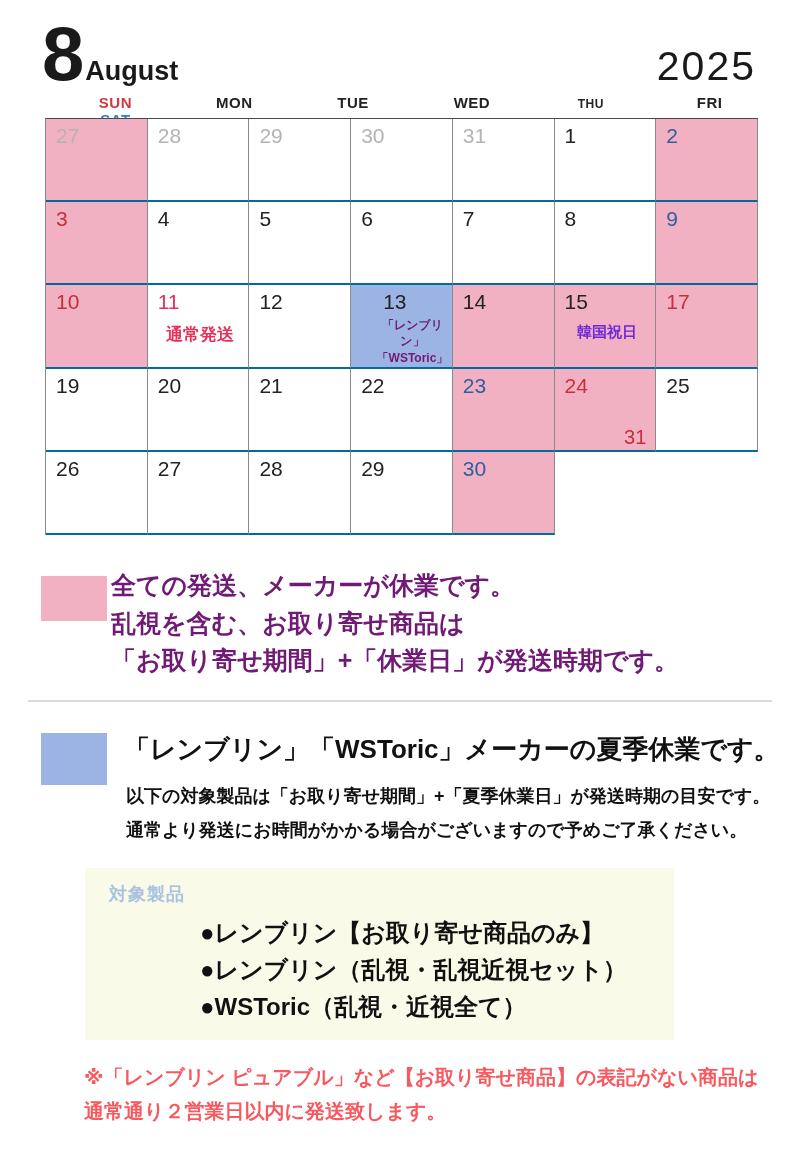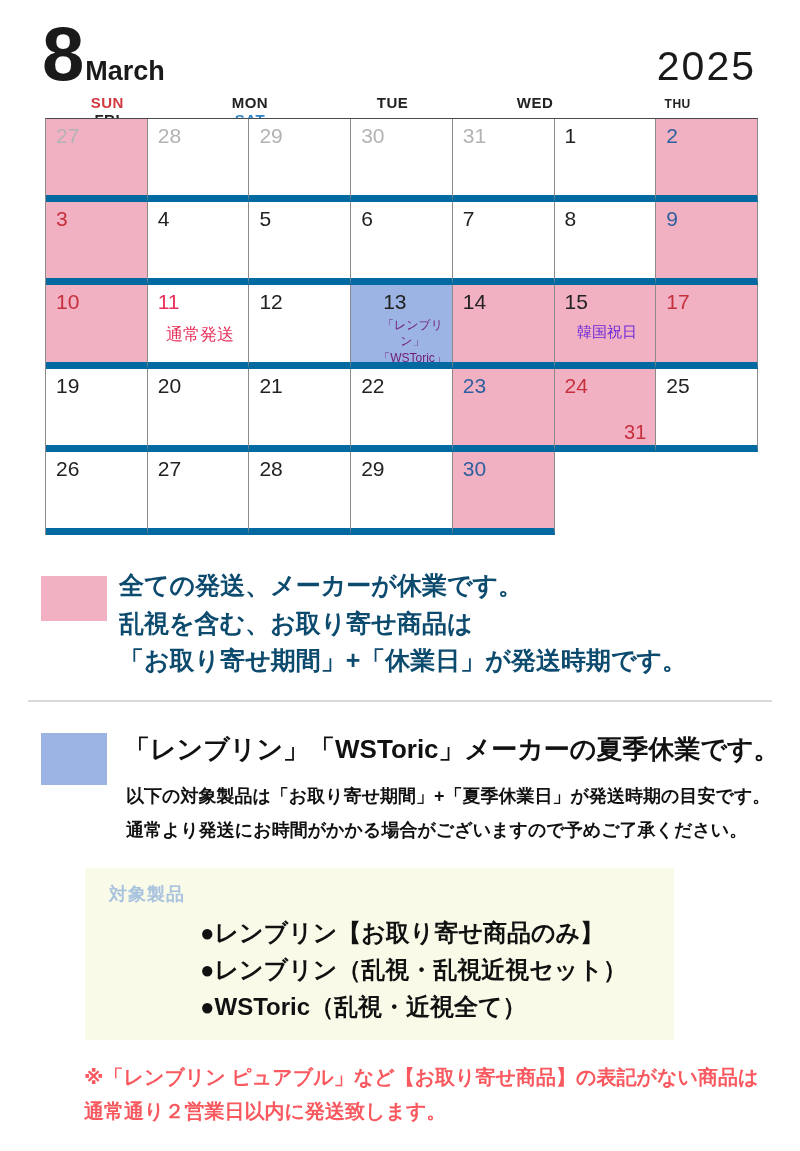--- a/index.html
+++ b/index.html
@@ -7,48 +7,48 @@
   body { font-family:"Liberation Sans","DejaVu Sans",sans-serif; color:#1a1a1a; }
   .page { position:relative; width:800px; height:1151px; background:#ffffff; overflow:hidden; }
 
   
   .cal-header { position:absolute; left:42px; top:16px; right:44px; display:flex; align-items:baseline; }
   .month-number { font-size:76px; font-weight:bold; line-height:1; letter-spacing:-2px; }
   .month-name { font-size:27px; font-weight:600; margin-left:3px; }
   .year { margin-left:auto; font-size:41px; font-weight:500; letter-spacing:2px; }
 
   
-  .weekdays { position:absolute; left:36px; top:94px; width:713px; display:grid; grid-template-columns:repeat(5,1fr); }
+  .weekdays { position:absolute; left:56px; top:94px; width:713px; display:grid; grid-template-columns:repeat(6,1fr); }
   .wd { text-align:center; font-size:15px; font-weight:600; letter-spacing:.5px; color:#222; }
   .wd.small { font-size:12px; align-self:end; }
 
   
   .grid { position:absolute; left:45px; top:118px; width:713px; height:417px;
           display:grid; grid-template-columns:repeat(7,1fr); grid-template-rows:repeat(5,1fr);
           border-top:1px solid #4a4a4a; border-left:1px solid #8a8a8a; }
-  .cell { position:relative; border-right:1px solid #8a8a8a; border-bottom:7px solid #0369a1;
+  .cell { position:relative; border-right:1px solid #8a8a8a; border-bottom:2px solid #0369a1;
           padding:4px 6px 0 10px; overflow:hidden; }
   .bg-white { background:#ffffff; }
   .bg-pink  { background:var(--pink); }
   .bg-blue  { background:var(--cell-blue);padding-left:32px; }
   .num { font-size:21px; line-height:1.25; }
   .num-black    { color:#222; }
   .num-muted    { color:#b3b3b3; }
   .num-red      { color:var(--sun-red); }
   .num-brightred{ color:var(--bright-red); }
   .num-satblue  { color:var(--sat-num-blue); }
-  .note { text-align:center; font-weight:normal; }
+  .note { text-align:center; font-weight:bold; }
   .note-red        { color:var(--bright-red); font-size:17px; margin-top:7px; }
   .note-white      { color:#6d28d9; font-size:15px; margin-top:7px; }
   .note-whitesmall { color:#701a75; font-size:12px; line-height:1.4; margin:1px -4px 0 -8px; }
   .corner { position:absolute; bottom:1px; right:9px; font-size:20px; color:var(--sun-red); }
 
   
   .legend1-swatch { position:absolute; left:41px; top:576px; width:66px; height:45px; background:var(--pink); }
-  .legend1-text { position:absolute; left:119px; top:567px; font-size:25px; font-weight:bold; line-height:1.5; color:#0c4a6e; }
+  .legend1-text { position:absolute; left:111px; top:567px; font-size:25px; font-weight:bold; line-height:1.5; color:#701a75; }
 
   .divider { position:absolute; left:28px; top:700px; width:744px; border-top:2px solid #d9d9d9; }
 
   
   .legend2-swatch { position:absolute; left:41px; top:733px; width:66px; height:52px; background:var(--cell-blue); }
   .legend2-title { position:absolute; left:124px; top:732px; font-size:26px; font-weight:bold; color:#111; }
   .legend2-sub { position:absolute; left:126px; top:779px; font-size:18px; font-weight:600; line-height:1.9; color:#111; }
 
   
   .products-box { position:absolute; left:85px; top:868px; width:589px; height:172px; background:var(--box-cream); }
@@ -58,21 +58,21 @@
   
   .footnote { position:absolute; left:84px; top:1060px; font-size:20px; font-weight:bold; line-height:1.7; color:var(--footnote-red); }
 </style>
 </head>
 <body>
 
 <div class="page">
 
   <div class="cal-header">
     <span class="month-number">8</span>
-    <span class="month-name">March</span>
+    <span class="month-name">August</span>
     <span class="year">2025</span>
   </div>
 
   <div class="weekdays">
       <div class="wd" style="color: rgb(210, 56, 63);">SUN</div>
       <div class="wd" style="color: rgb(34, 34, 34);">MON</div>
       <div class="wd" style="color: rgb(34, 34, 34);">TUE</div>
       <div class="wd" style="color: rgb(34, 34, 34);">WED</div>
       <div class="wd small" style="color: rgb(34, 34, 34);">THU</div>
       <div class="wd" style="color: rgb(34, 34, 34);">FRI</div>

